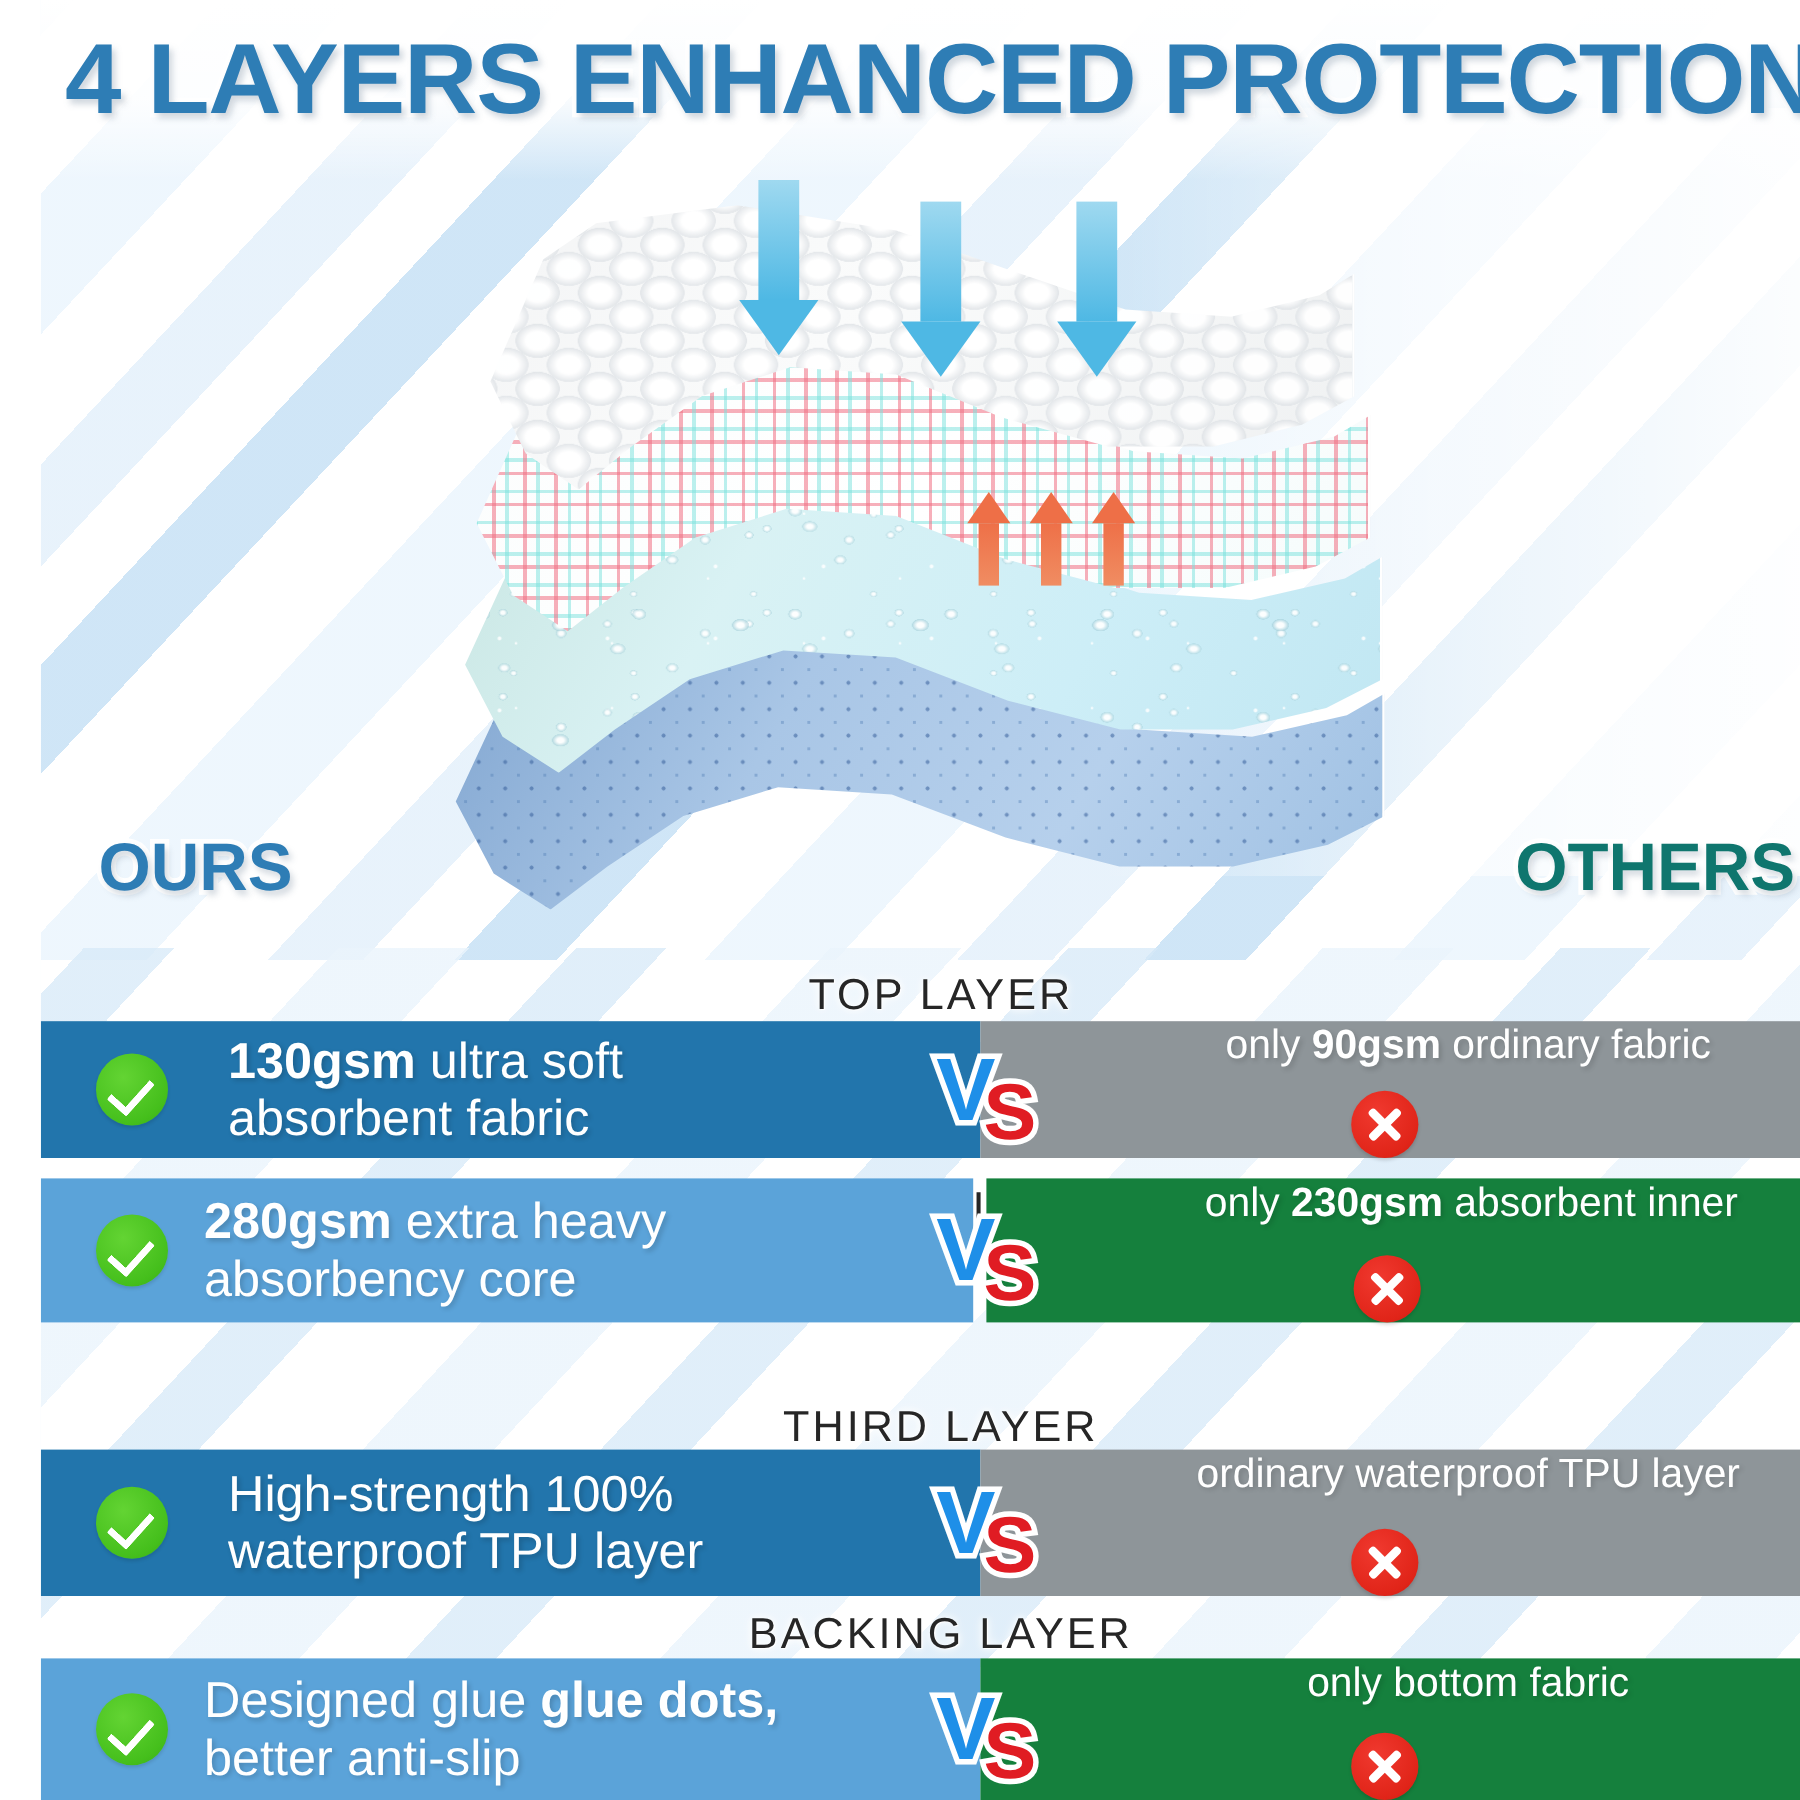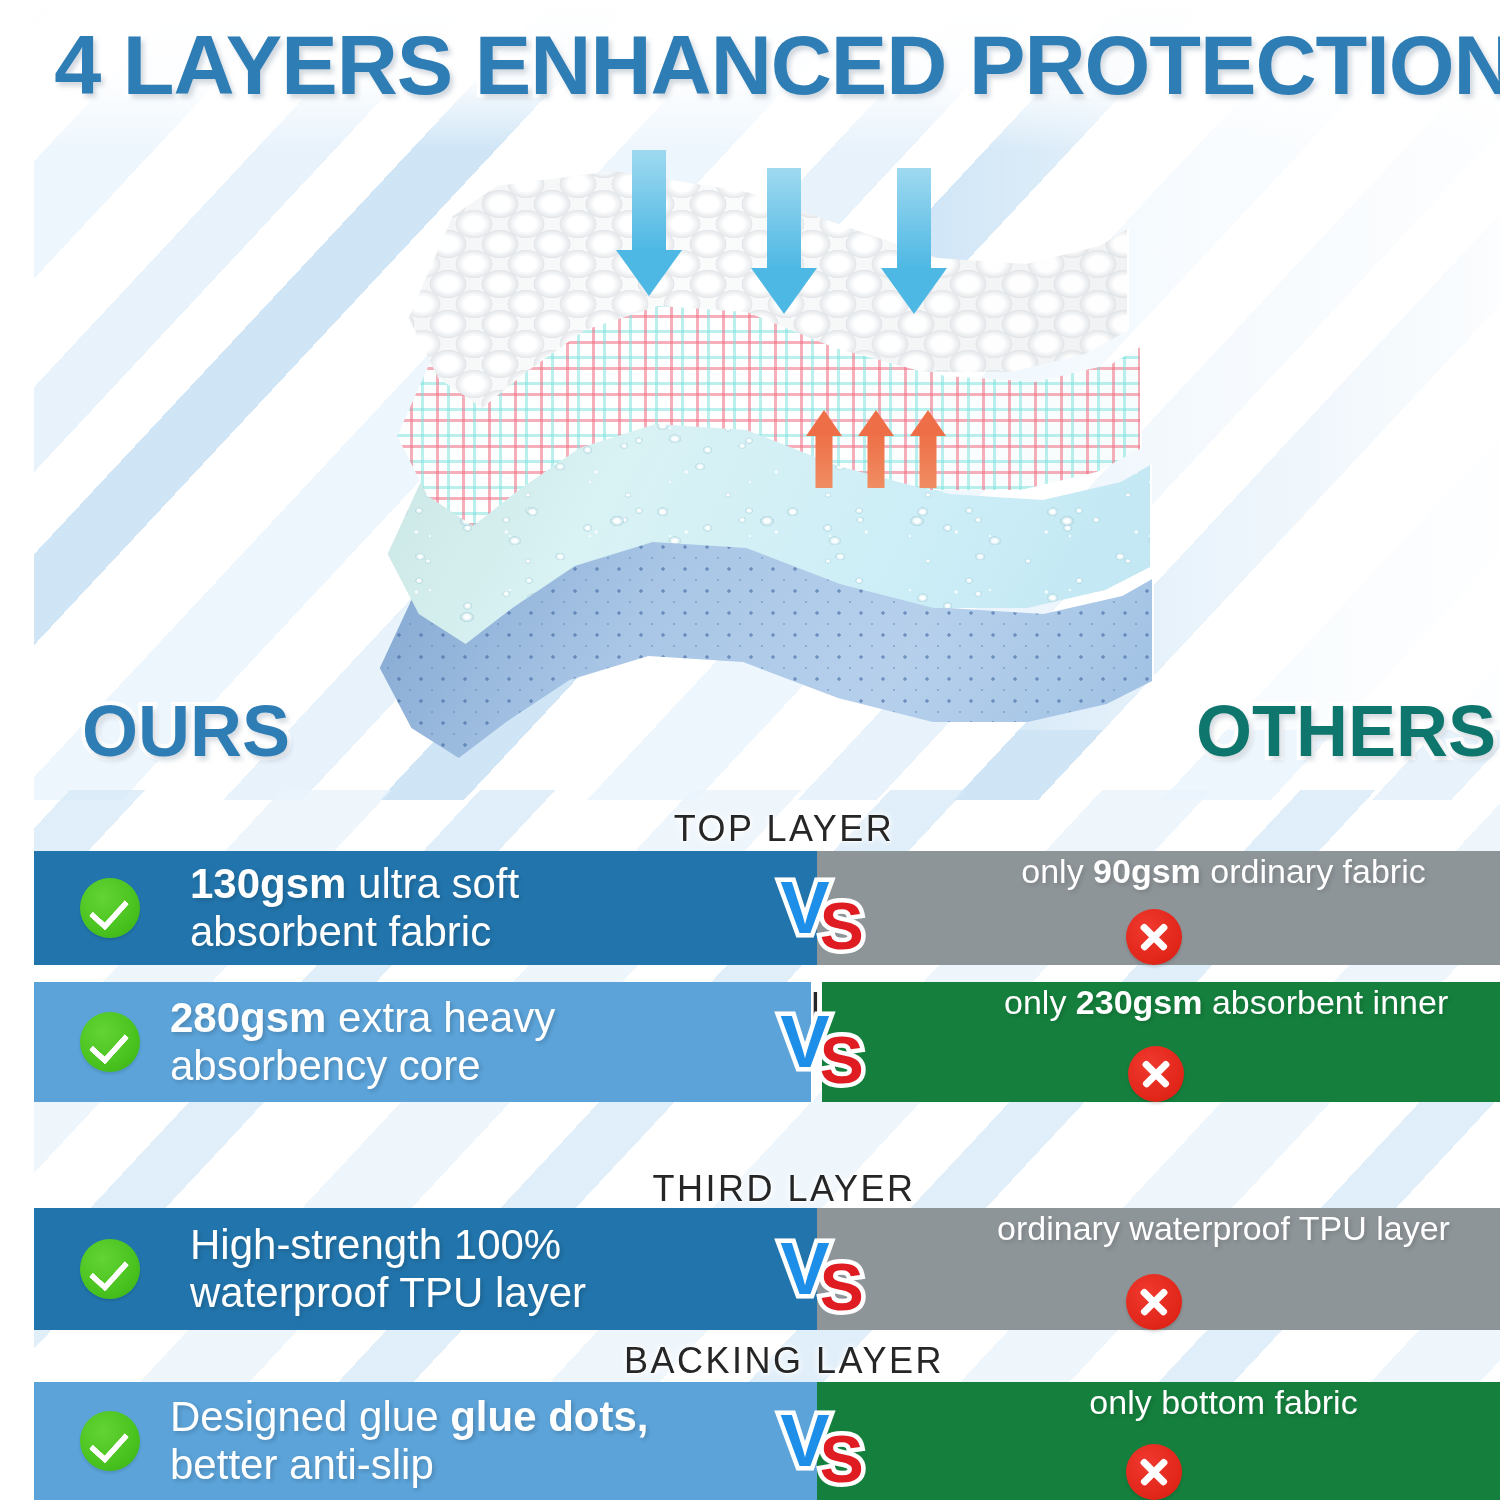--- a/index.html
+++ b/index.html
@@ -118,21 +118,21 @@
   .arrow{position:absolute;}
   .arrow .shaft{position:absolute;left:50%;transform:translateX(-50%);}
   .arrow .head{position:absolute;left:50%;transform:translateX(-50%);width:0;height:0;}
   .arr-down .shaft{top:0;width:34px;height:100px;background:linear-gradient(to bottom,#9fd9f0,#4eb8e4);}
   .arr-down .head{top:100px;border-left:33px solid transparent;border-right:33px solid transparent;border-top:46px solid #4eb8e4;}
   .arr-up .shaft{bottom:0;width:17px;height:52px;background:linear-gradient(to top,#f08d62,#ee7048);}
   .arr-up .head{bottom:52px;border-left:18px solid transparent;border-right:18px solid transparent;border-bottom:26px solid #ee6f47;}
 
   
   .side-label{
-    position:absolute;top:690px;font-size:72px;font-weight:bold;letter-spacing:0px;
+    position:absolute;top:690px;font-size:56px;font-weight:bold;letter-spacing:0px;
     -webkit-text-stroke:8px #ffffff;paint-order:stroke fill;
     text-shadow:3px 4px 5px rgba(120,140,160,.32);white-space:nowrap;
   }
   .ours{left:48px;color:#2E7DB5;}
   .others{right:38px;color:#0f766e;}
 
   
   .layer-tag{
     position:absolute;width:1500px;text-align:center;left:0;
     font-size:36px;letter-spacing:2.5px;color:#262626;font-weight:400;

